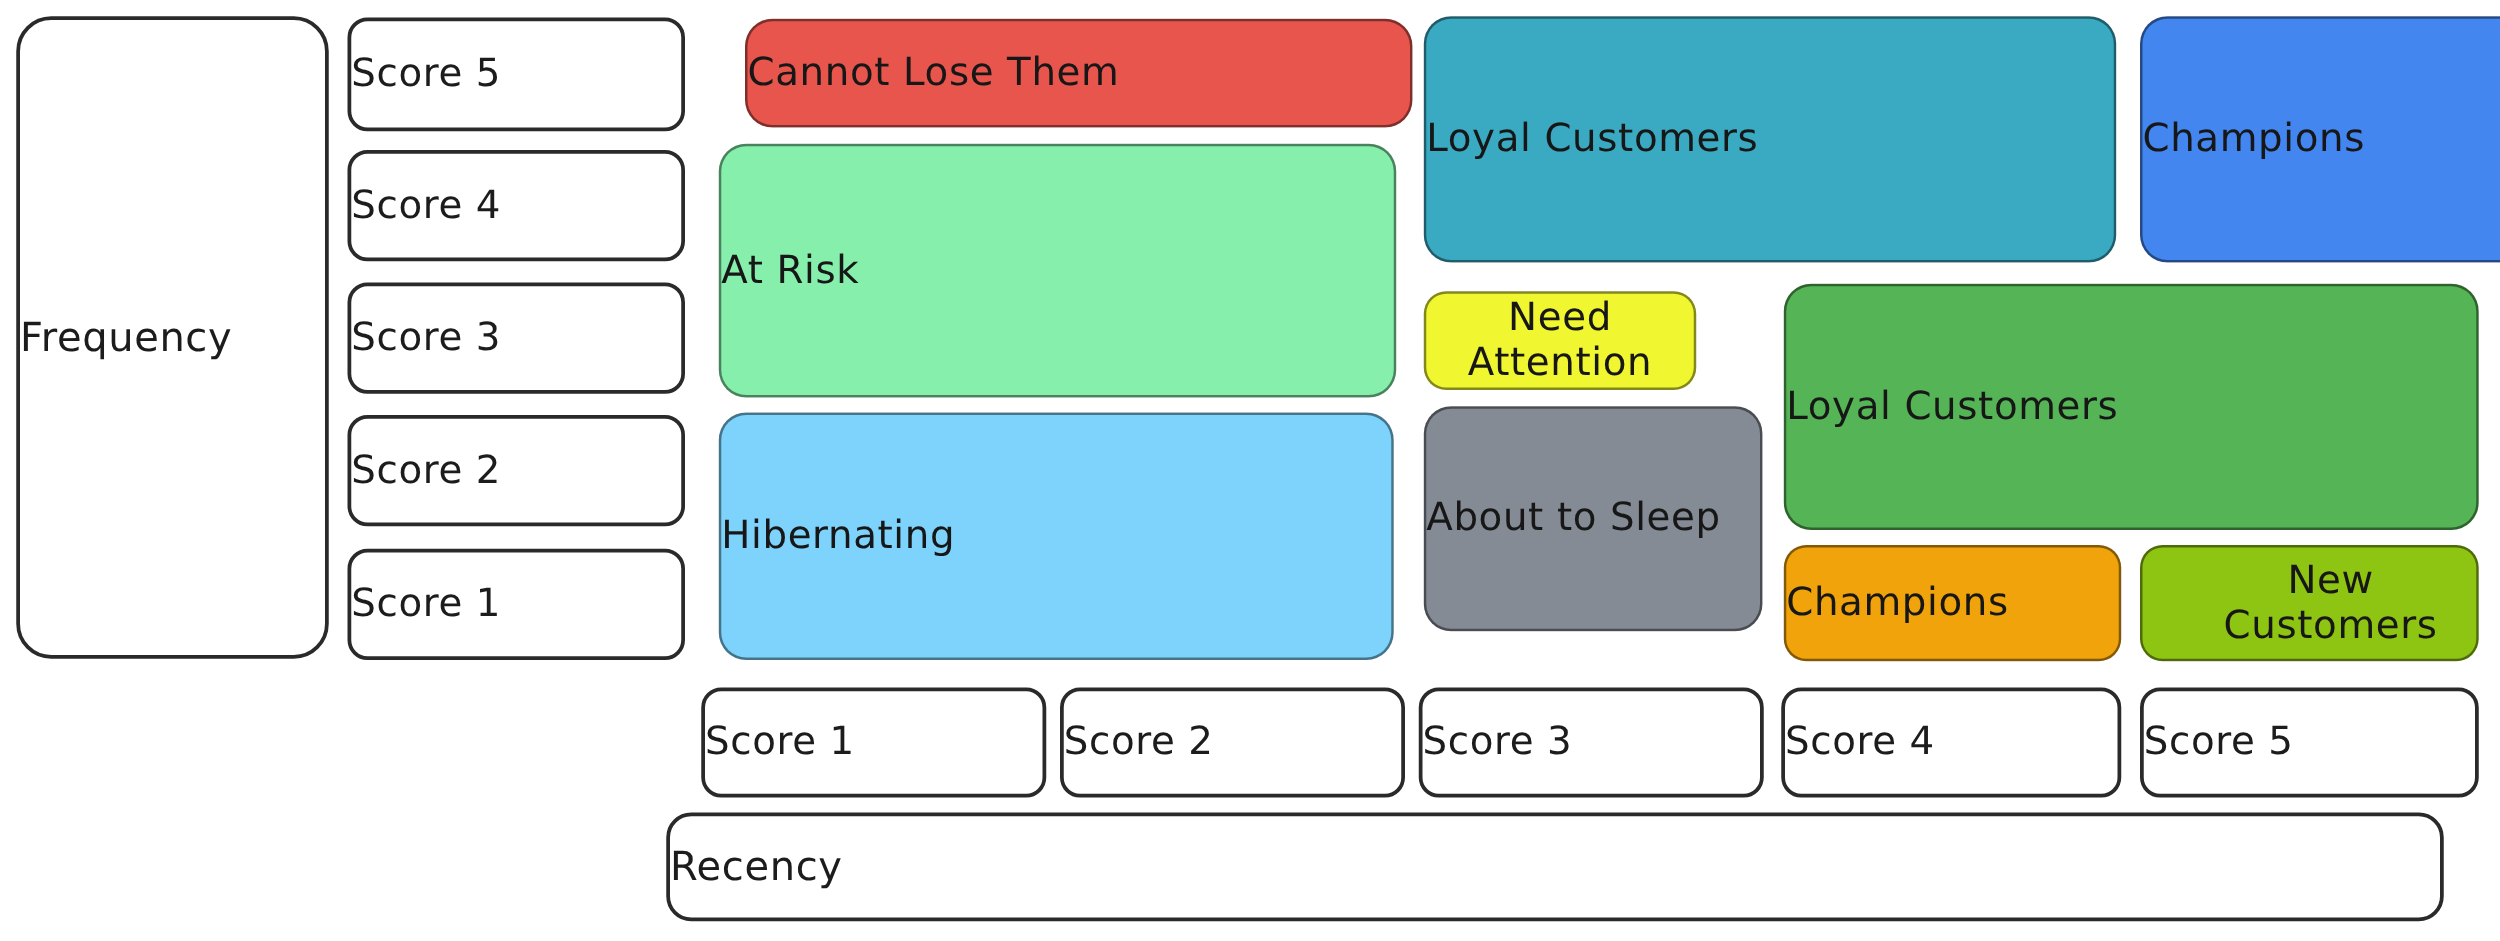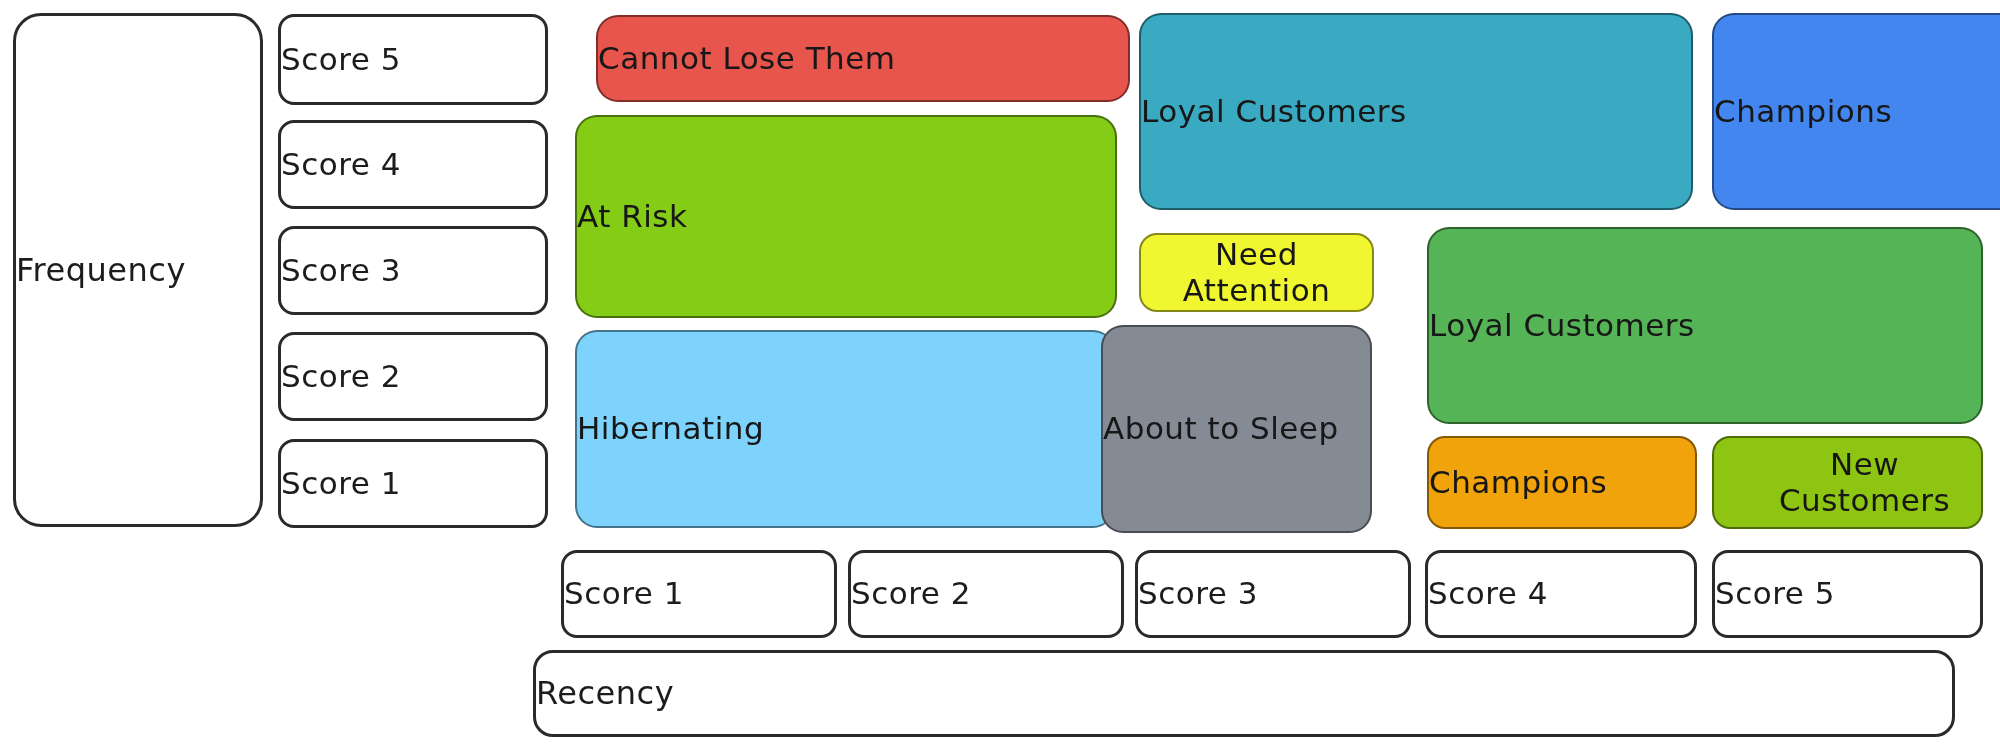--- a/index.html
+++ b/index.html
@@ -52,22 +52,22 @@
   .r3 { left: 1135px; top: 550px; width: 276px; height: 88px; }
   .r4 { left: 1425px; top: 550px; width: 272px; height: 88px; }
   .r5 { left: 1712px; top: 550px; width: 271px; height: 88px; }
 
   
   .seg-cannot-lose      { left: 575px;  top: 15px;  width: 534px; height: 87px; margin-left: 21px; }
   .seg-at-risk          { left: 575px;  top: 115px; width: 542px; height: 203px; }
   .seg-hibernating      { left: 575px;  top: 330px; width: 540px; height: 198px; }
   .seg-loyal-teal       { left: 1139px; top: 13px;  width: 554px; height: 197px; }
   .seg-champions        { left: 1712px; top: 13px;  width: 328px; height: 197px; }
-  .seg-need-attention   { left: 1139px; top: 233px; width: 235px; height: 79px;  border-radius: 18px; }
-  .seg-about-to-sleep   { left: 1101px; top: 325px; width: 271px; height: 208px; }
+  .seg-need-attention   { left: 1139px; top: 233px; width: 218px; height: 79px;  border-radius: 18px; }
+  .seg-about-to-sleep   { left: 1139px; top: 325px; width: 271px; height: 180px; }
   .seg-loyal-green      { left: 1427px; top: 227px; width: 556px; height: 197px; }
   .seg-promising        { left: 1427px; top: 436px; width: 270px; height: 93px;  border-radius: 18px; }
   .seg-new-customers    { left: 1712px; top: 436px; width: 271px; height: 93px;  border-radius: 18px; padding-left: 34px; }
 </style>
 </head>
 <body>
 
 <div class="canvas">
 
   <div class="box plain axis-frequency">
@@ -86,21 +86,21 @@
   <div class="box plain f2">
     <span>Score 2</span>
   </div>
   <div class="box plain f1">
     <span>Score 1</span>
   </div>
 
   <div class="box seg seg-cannot-lose" style="background: rgb(232, 85, 77);">
     <span>Cannot Lose Them</span>
   </div>
-  <div class="box seg seg-at-risk" style="background: #84cc16;">
+  <div class="box seg seg-at-risk" style="background: #86efac;">
     <span>At Risk</span>
   </div>
   <div class="box seg seg-hibernating" style="background: #7dd3fc;">
     <span>Hibernating</span>
   </div>
   <div class="box seg seg-loyal-teal" style="background: rgb(58, 170, 194);">
     <span>Loyal Customers</span>
   </div>
   <div class="box seg seg-champions" style="background: rgb(67, 134, 240);">
     <span>Champions</span>

